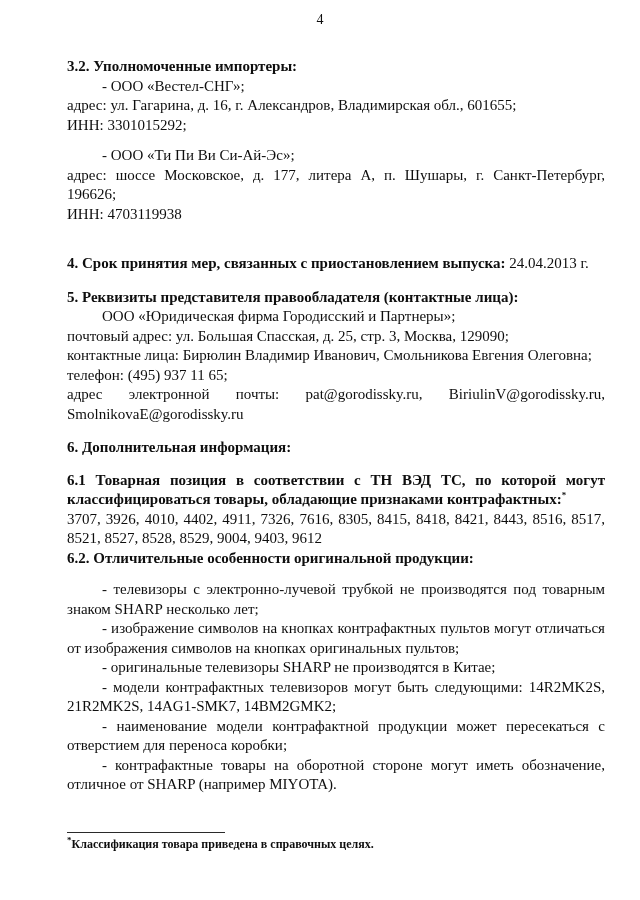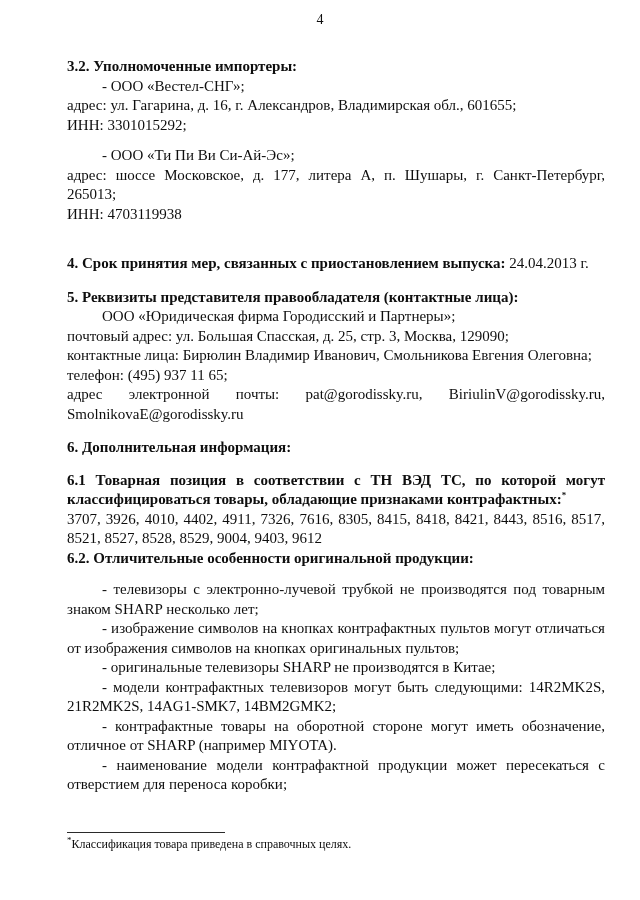--- a/index.html
+++ b/index.html
@@ -34,21 +34,21 @@
   .mt-s4 { margin-top: 30px; }
   .mt-s5 { margin-top: 14px; }
   .mt-s6 { margin-top: 14px; }
   .mt-s61 { margin-top: 13px; }
   .mt-bullets { margin-top: 12px; }
   sup.fn-mark {
     font-size: 9px;
     line-height: 0;
     vertical-align: super;
   }
-  .footnote { margin-top: auto; }
+  .footnote { margin-top: auto; font-weight: bold; }
   .fn-rule {
     width: 158px;
     height: 0;
     border-top: 1px solid #2a2a2a;
     margin-bottom: 4px;
   }
   .fn-text {
     font-size: 12px;
     line-height: 15px;
   }
@@ -59,21 +59,21 @@
 <div class="page">
 
   <div class="page-number">4</div>
 
   <p class="bold mt-h32">3.2. Уполномоченные импортеры:</p>
   <p class="ind">- ООО «Вестел-СНГ»;</p>
   <p class="just">адрес: ул. Гагарина, д. 16, г. Александров, Владимирская обл., 601655;</p>
   <p>ИНН: 3301015292;</p>
 
   <p class="ind mt-imp2">- ООО «Ти Пи Ви Си-Ай-Эс»;</p>
-  <p class="just">адрес: шоссе Московское, д. 177, литера А, п. Шушары, г. Санкт-Петербург, 265013;</p>
+  <p class="just">адрес: шоссе Московское, д. 177, литера А, п. Шушары, г. Санкт-Петербург, 196626;</p>
   <p>ИНН: 4703119938</p>
 
   <p class="mt-s4 just"><span class="bold">4. Срок принятия мер, связанных с приостановлением выпуска:</span> <span>24.04.2013 г.</span></p>
 
   <p class="bold mt-s5">5. Реквизиты представителя правообладателя (контактные лица):</p>
   <p class="ind">ООО «Юридическая фирма Городисский и Партнеры»;</p>
   <p class="just">почтовый адрес: ул. Большая Спасская, д. 25, стр. 3, Москва, 129090;</p>
   <p class="just">контактные лица: Бирюлин Владимир Иванович, Смольникова Евгения Олеговна;</p>
   <p>телефон: (495) 937 11 65;</p>
   <p class="just">адрес электронной почты: pat@gorodissky.ru, BiriulinV@gorodissky.ru, SmolnikovaE@gorodissky.ru</p>
@@ -83,22 +83,22 @@
   <p class="bold just mt-s61"><span>6.1 Товарная позиция в соответствии с ТН ВЭД ТС, по которой могут классифицироваться товары, обладающие признаками контрафактных:</span><sup class="fn-mark">*</sup></p>
   <p class="just">3707, 3926, 4010, 4402, 4911, 7326, 7616, 8305, 8415, 8418, 8421, 8443, 8516, 8517, 8521, 8527, 8528, 8529, 9004, 9403, 9612</p>
 
   <p class="bold">6.2. Отличительные особенности оригинальной продукции:</p>
 
   <div class="mt-bullets">
     <p class="ind just">- телевизоры с электронно-лучевой трубкой не производятся под товарным знаком SHARP несколько лет;</p>
     <p class="ind just">- изображение символов на кнопках контрафактных пультов могут отличаться от изображения символов на кнопках оригинальных пультов;</p>
     <p class="ind just">- оригинальные телевизоры SHARP не производятся в Китае;</p>
     <p class="ind just">- модели контрафактных телевизоров могут быть следующими: 14R2MK2S, 21R2MK2S, 14AG1-SMK7, 14BM2GMK2;</p>
+    <p class="ind just">- наименование модели контрафактной продукции может пересекаться с отверстием для переноса коробки;</p>
     <p class="ind just">- контрафактные товары на оборотной стороне могут иметь обозначение, отличное от SHARP (например MIYOTA).</p>
-    <p class="ind just">- наименование модели контрафактной продукции может пересекаться с отверстием для переноса коробки;</p>
   </div>
 
   <div class="footnote">
     <div class="fn-rule"></div>
     <p class="fn-text"><sup class="fn-mark">*</sup><span>Классификация товара приведена в справочных целях.</span></p>
   </div>
 
 </div>
 
 </body></html>

